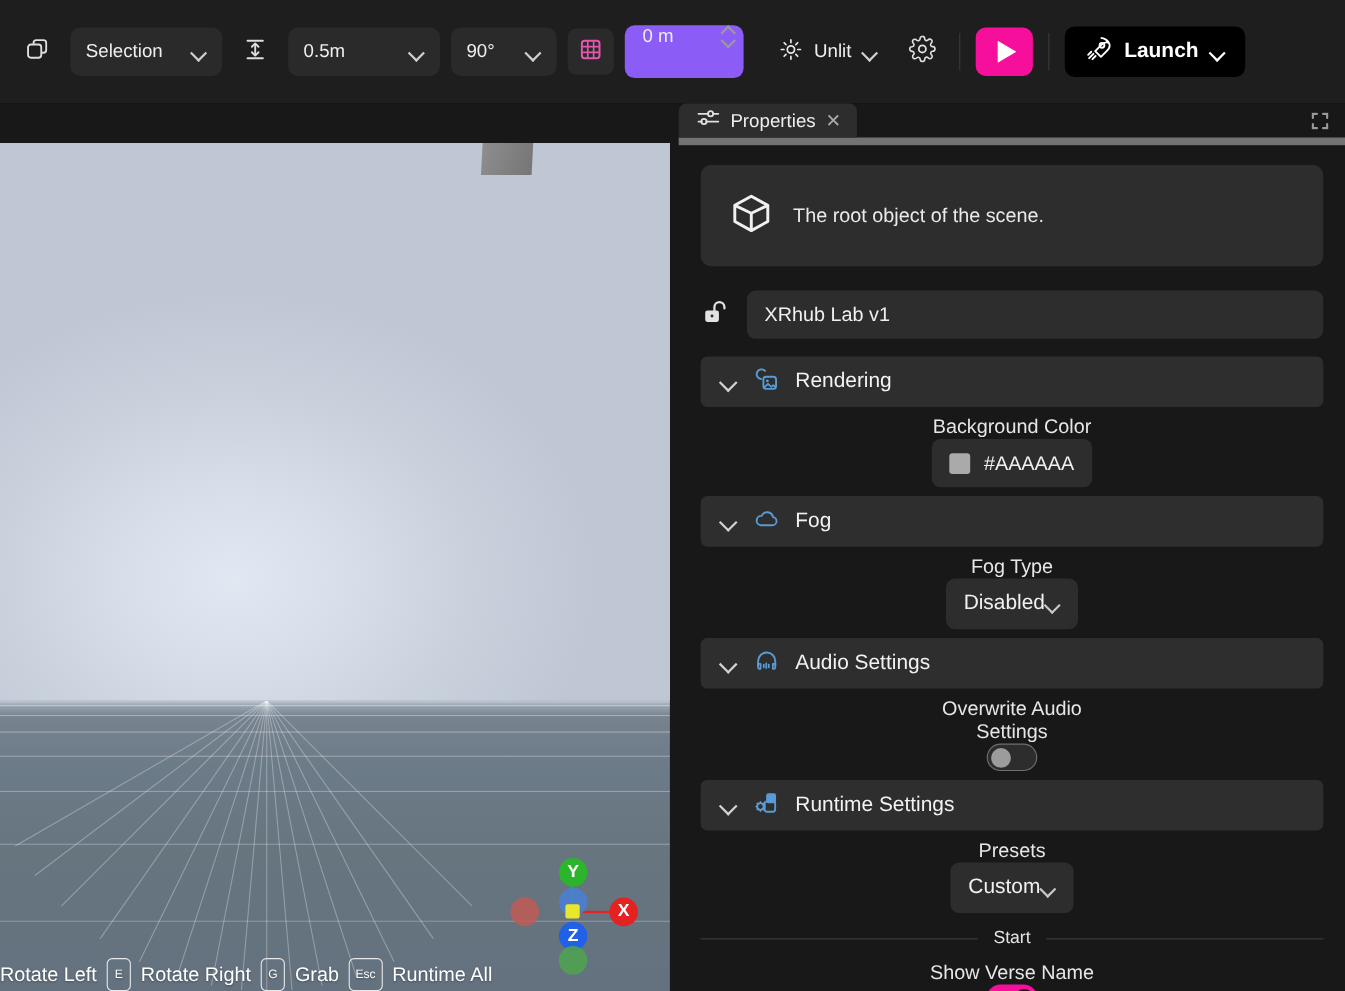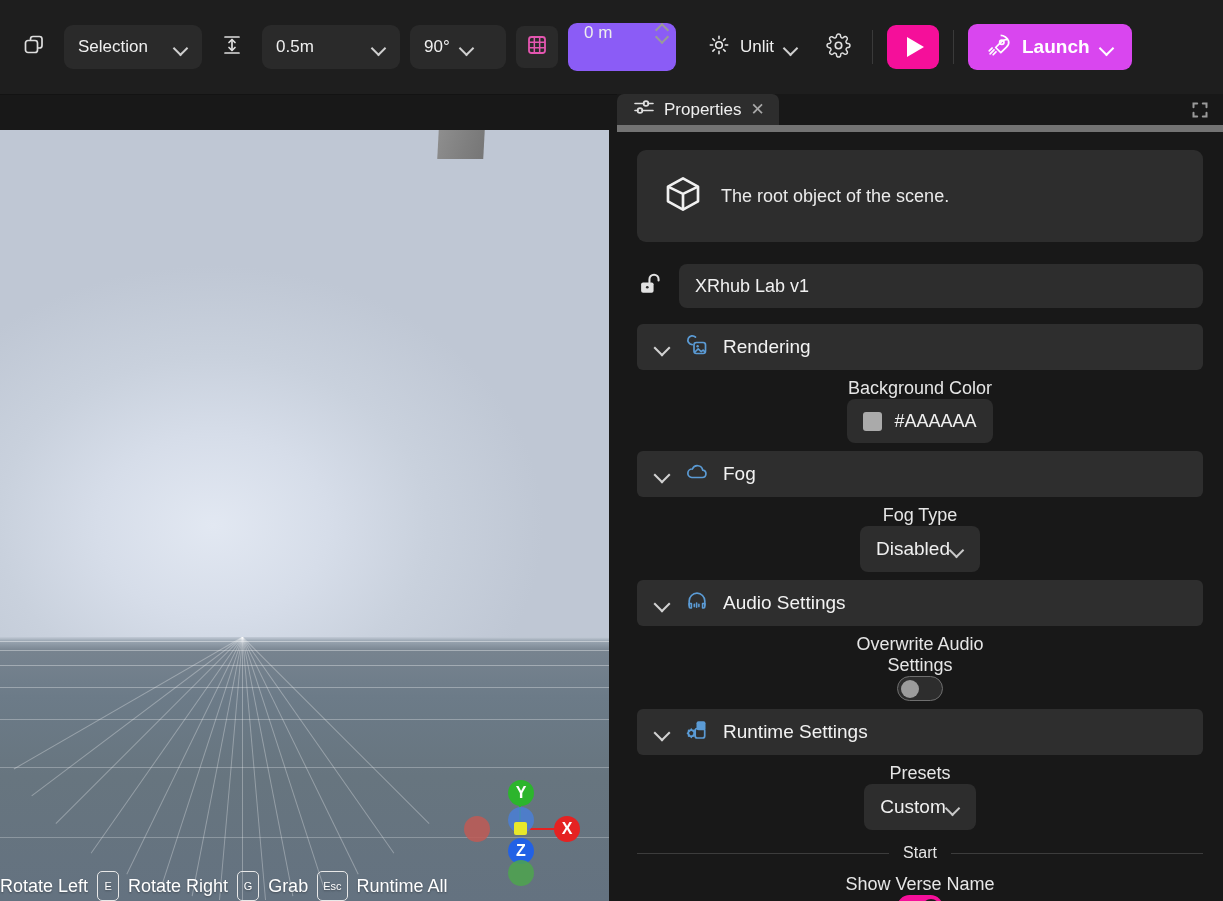--- a/index.html
+++ b/index.html
@@ -68,21 +68,21 @@
     width: 52px; height: 44px; border-radius: 9px; background: #f50f9a;
     display: flex; align-items: center; justify-content: center; cursor: pointer;
     flex: 0 0 auto;
   }
   .play-tri {
     width: 0; height: 0; border-left: 17px solid #fff;
     border-top: 10px solid transparent; border-bottom: 10px solid transparent;
     margin-left: 4px;
   }
   .launch-btn {
-    height: 46px; border-radius: 9px; background: #d946ef;
+    height: 46px; border-radius: 9px; background: #000000;
     display: flex; align-items: center; gap: 10px; padding: 0 18px;
     color: #fff; font-size: 19px; font-weight: bold; cursor: pointer; flex: 0 0 auto;
   }
   .launch-btn .chev::before { border-color: #fff; }
 
   
   #viewport {
     position: absolute; left: 0; top: 130px; width: 609px; height: 771px;
     overflow: hidden;
   }
@@ -260,21 +260,21 @@
 
   <div class="tb-gap"></div>
 
   <div class="tb-pill wide">
     <span class="label">0.5m</span>
     <span class="chev"></span>
   </div>
 
   <div class="tb-gap"></div>
 
-  <div class="tb-pill" style="min-width:96px; ">
+  <div class="tb-pill" style="min-width:96px; justify-content:space-between;">
     <span class="label">90°</span>
     <span class="chev"></span>
   </div>
 
   <div class="tb-gap"></div>
 
   <div class="grid-btn">
     <span>
       <svg width="24" height="24" viewBox="0 0 24 24" fill="none">
         <rect x="4" y="4" width="16" height="16" rx="2.5" stroke="#e456b0" stroke-width="1.8"></rect>

